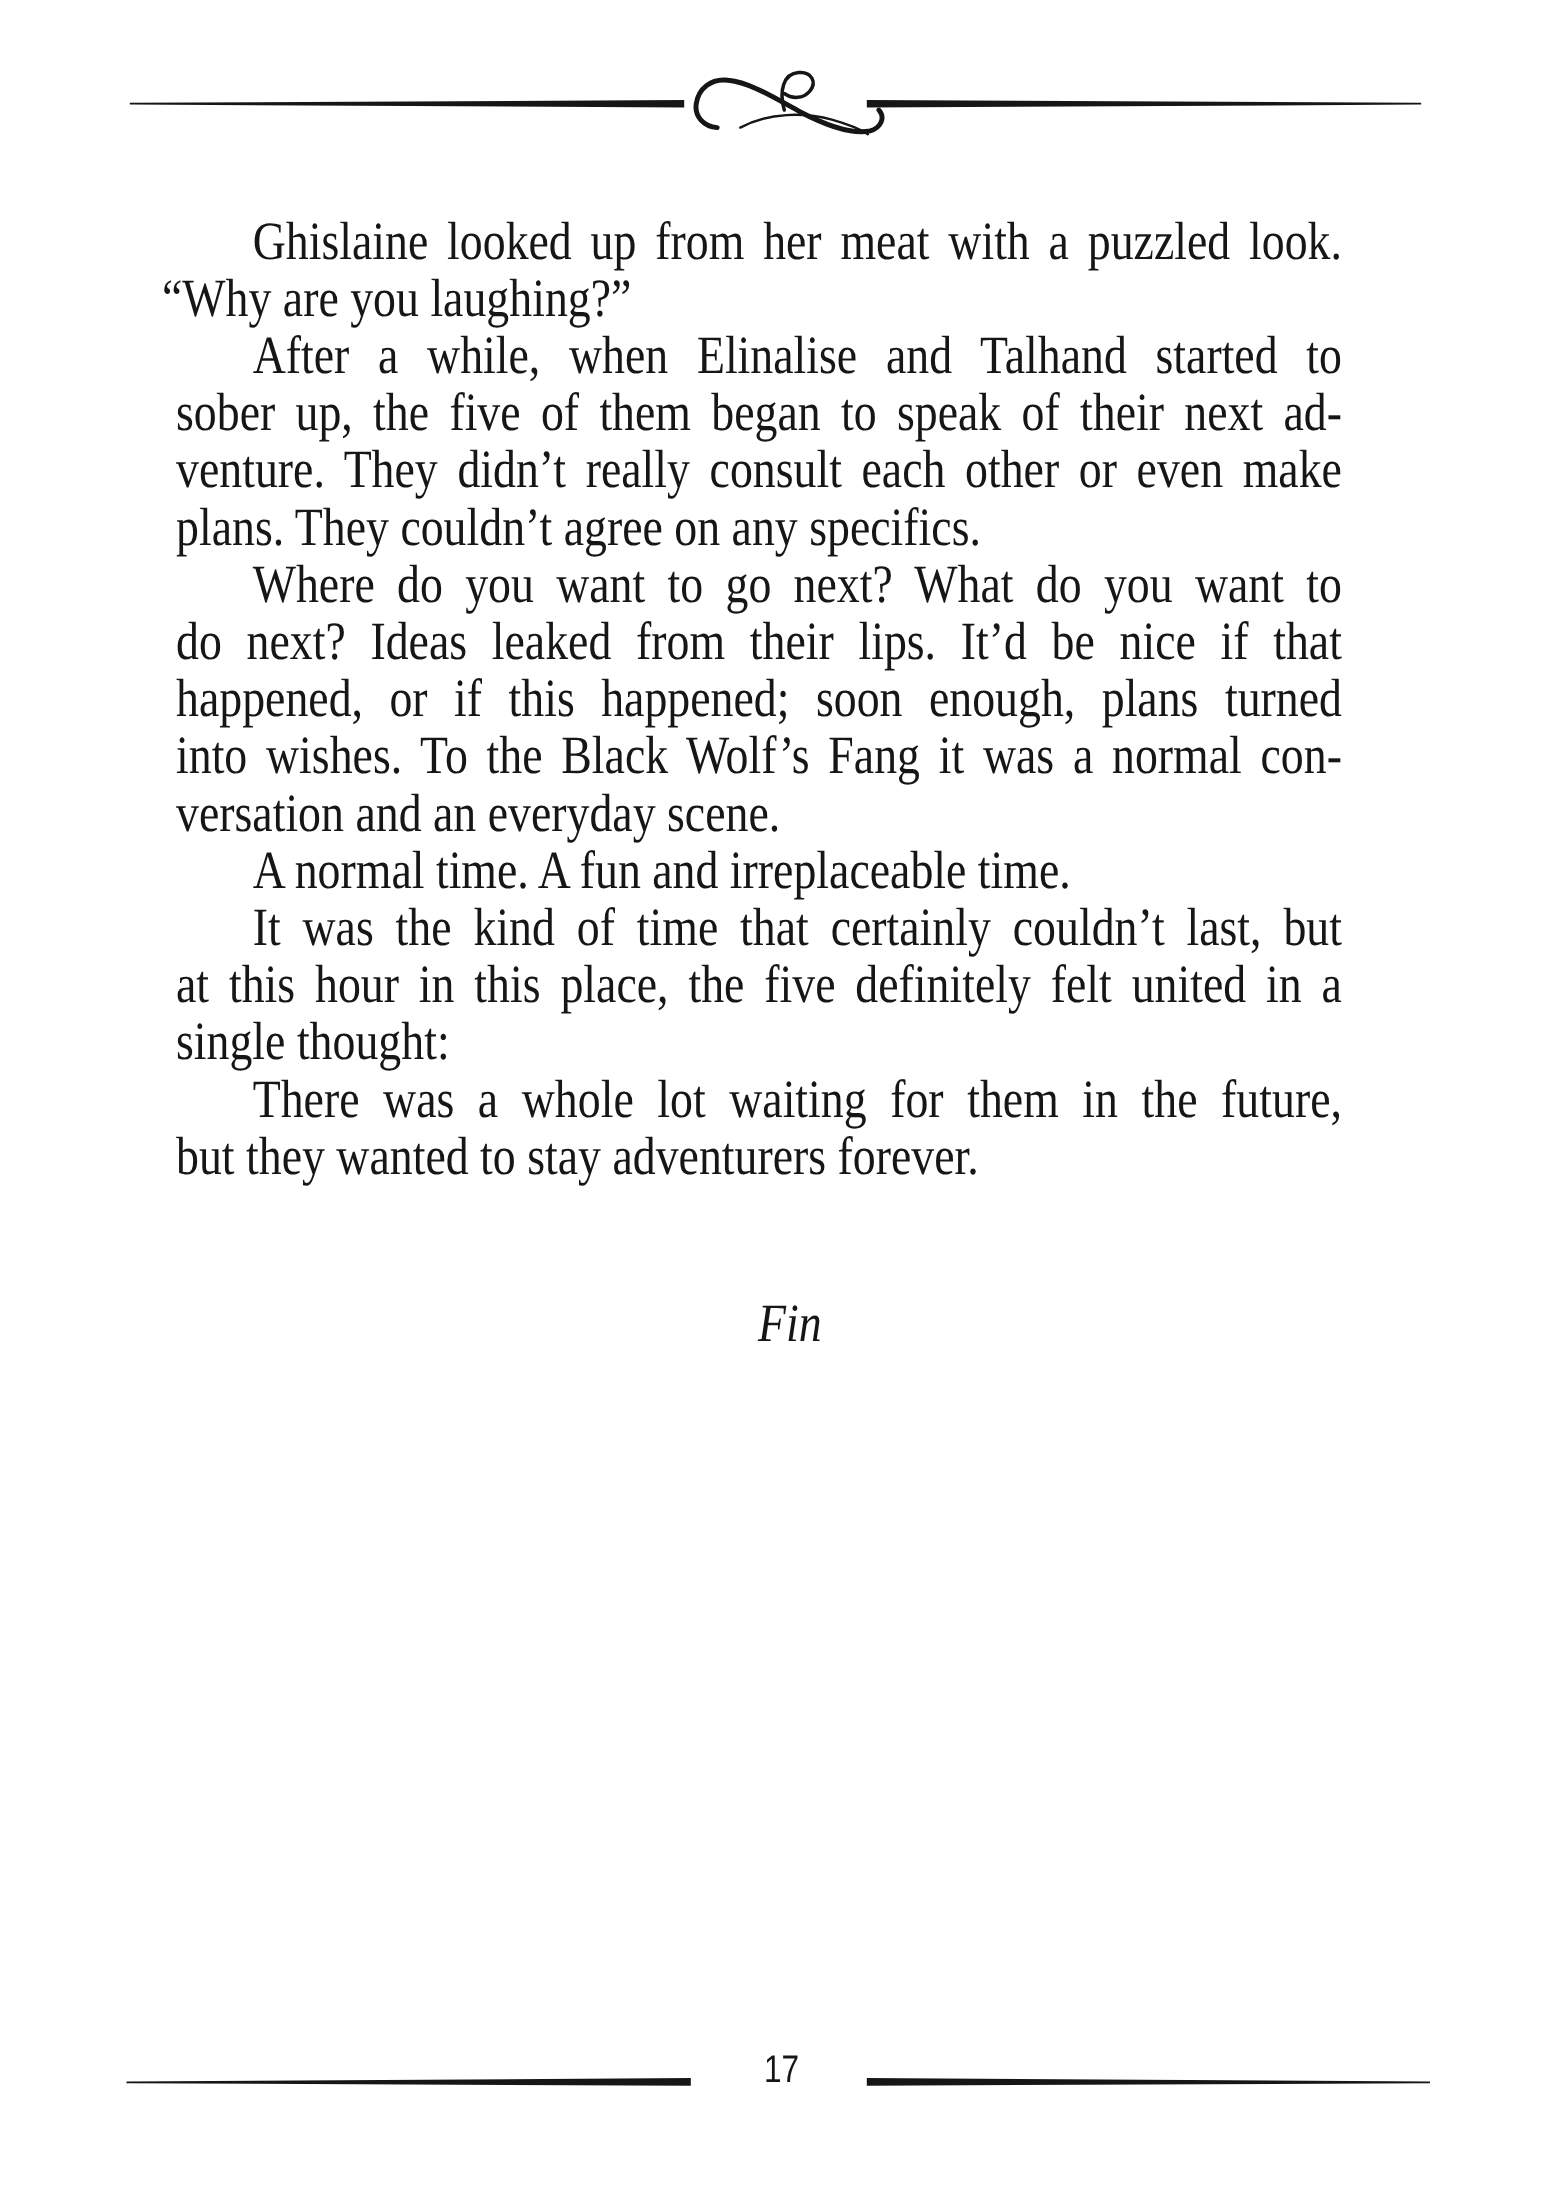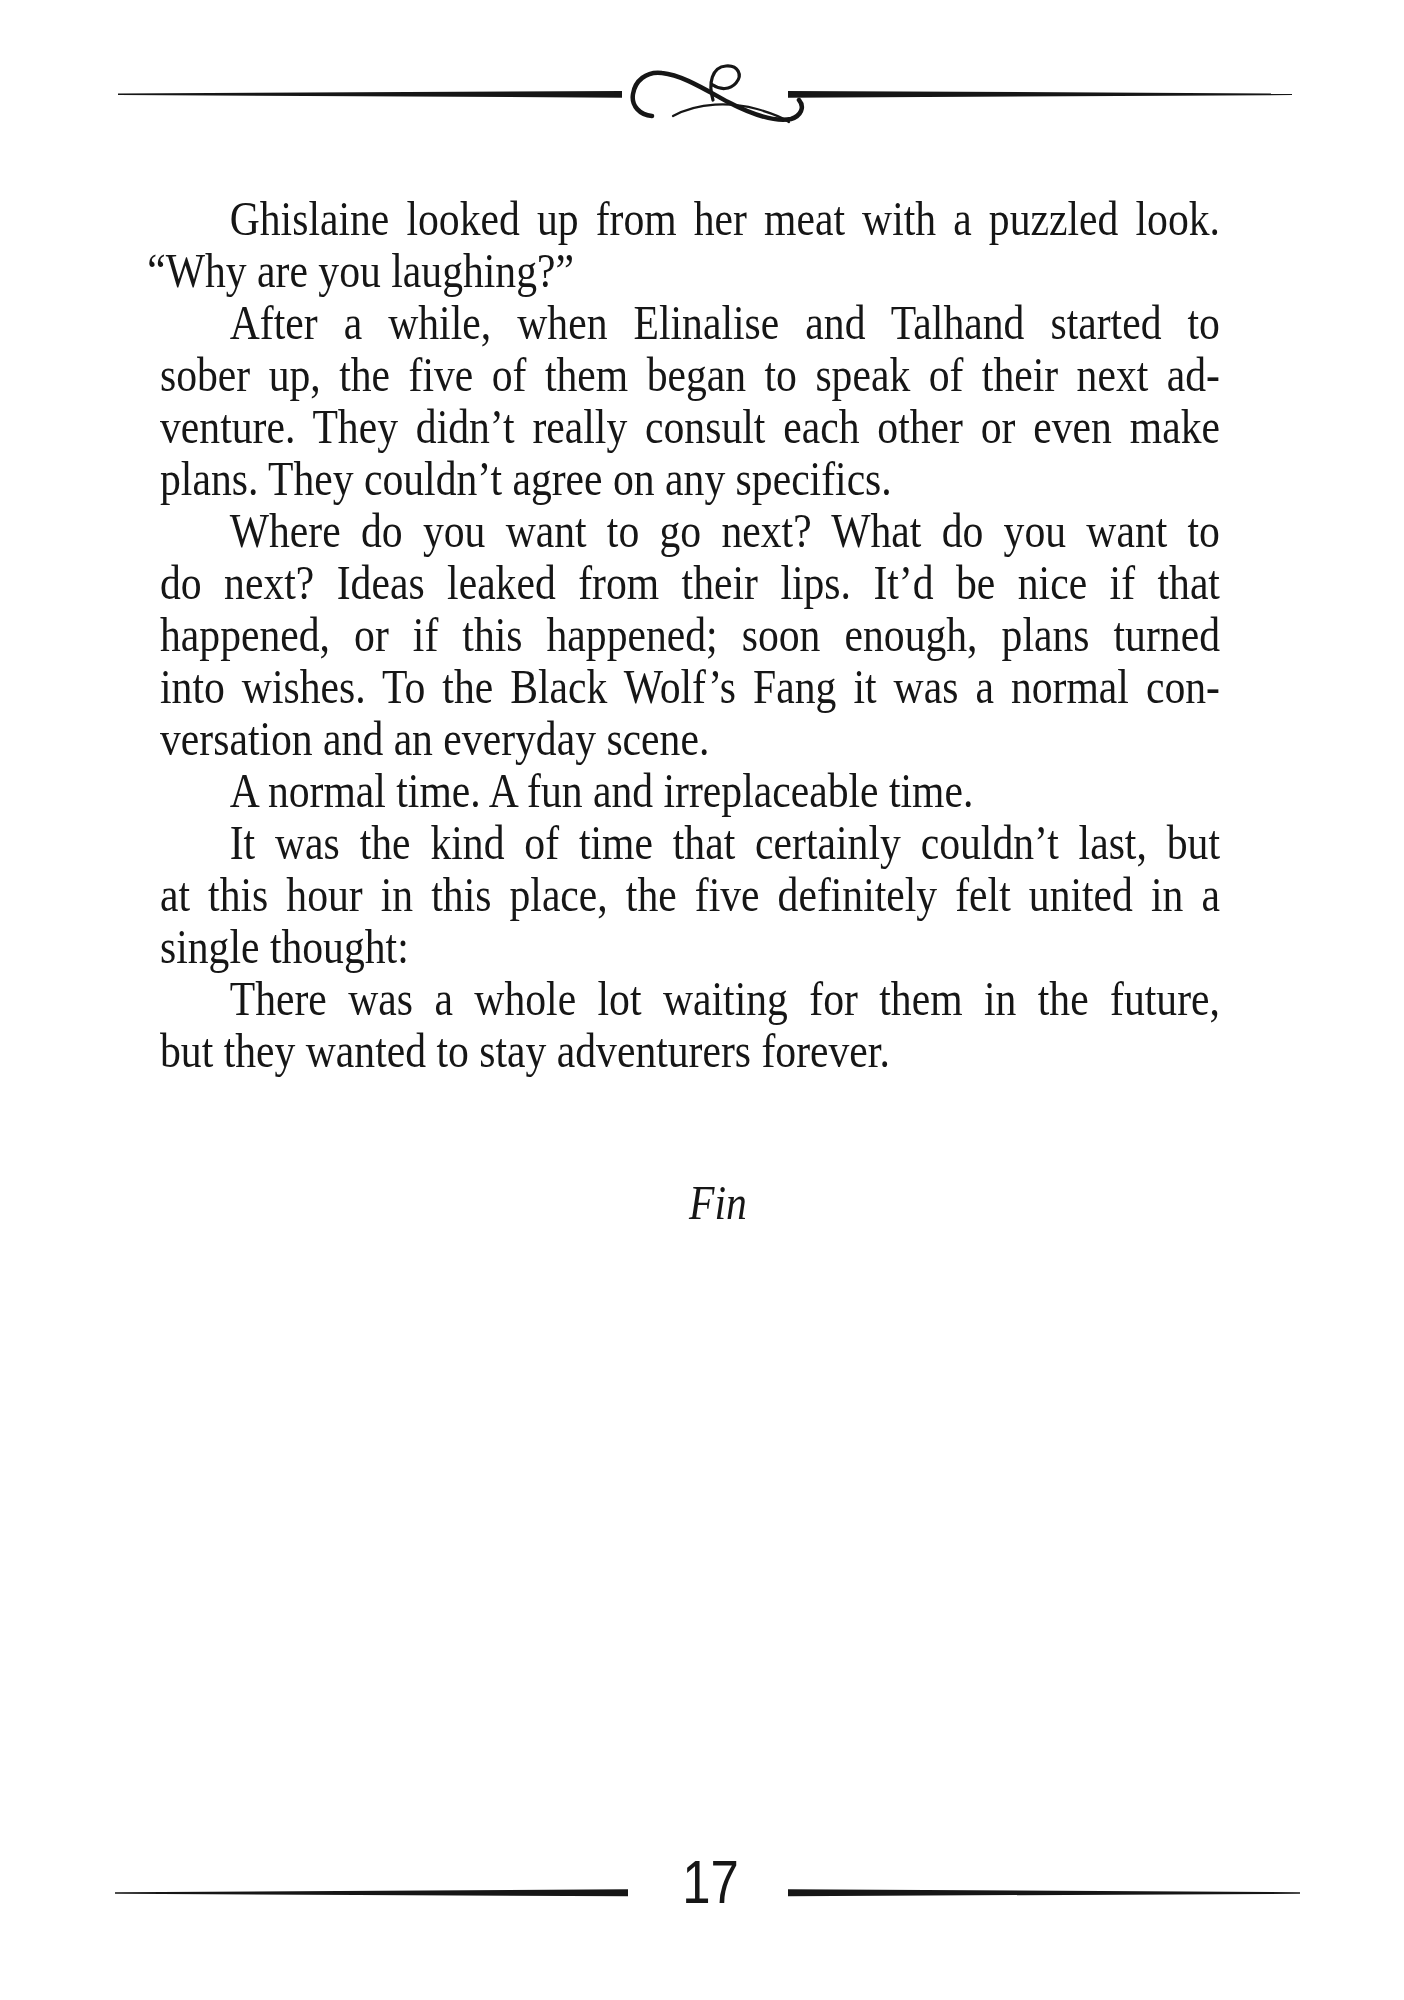--- a/index.html
+++ b/index.html
@@ -19,21 +19,21 @@
   .line.justify{text-align:justify;text-align-last:justify;-moz-text-align-last:justify;}
   .line.indent{text-indent:82px;}
   .line.hang{text-indent:-15px;}
   .fin{
     margin-top:100px;font-style:italic;text-align:center;padding-left:66px;
     font-size:49px;line-height:52px;
   }
   .page-number-wrap{
     position:absolute;left:0;right:0;top:1857px;text-align:center;
     font-family:"Liberation Sans","DejaVu Sans",sans-serif;
-    font-size:62px;line-height:50px;padding-left:17px;
+    font-size:35px;line-height:50px;padding-left:17px;
   }
   .page-number-wrap span{display:inline-block;transform:scaleX(0.82);}
   .stroke{fill:none;stroke:var(--ink,#161616);stroke-linecap:round;}
   .taper{fill:var(--ink,#161616);}
 </style>
 </head>
 <body style="--ink: #161616;">
 
 <svg class="ornament-svg" viewBox="0 0 1404 170" aria-hidden="true">
   <polygon class="taper" points="118,93.5 622,90.9 622,97.7 118,95.1"></polygon>

